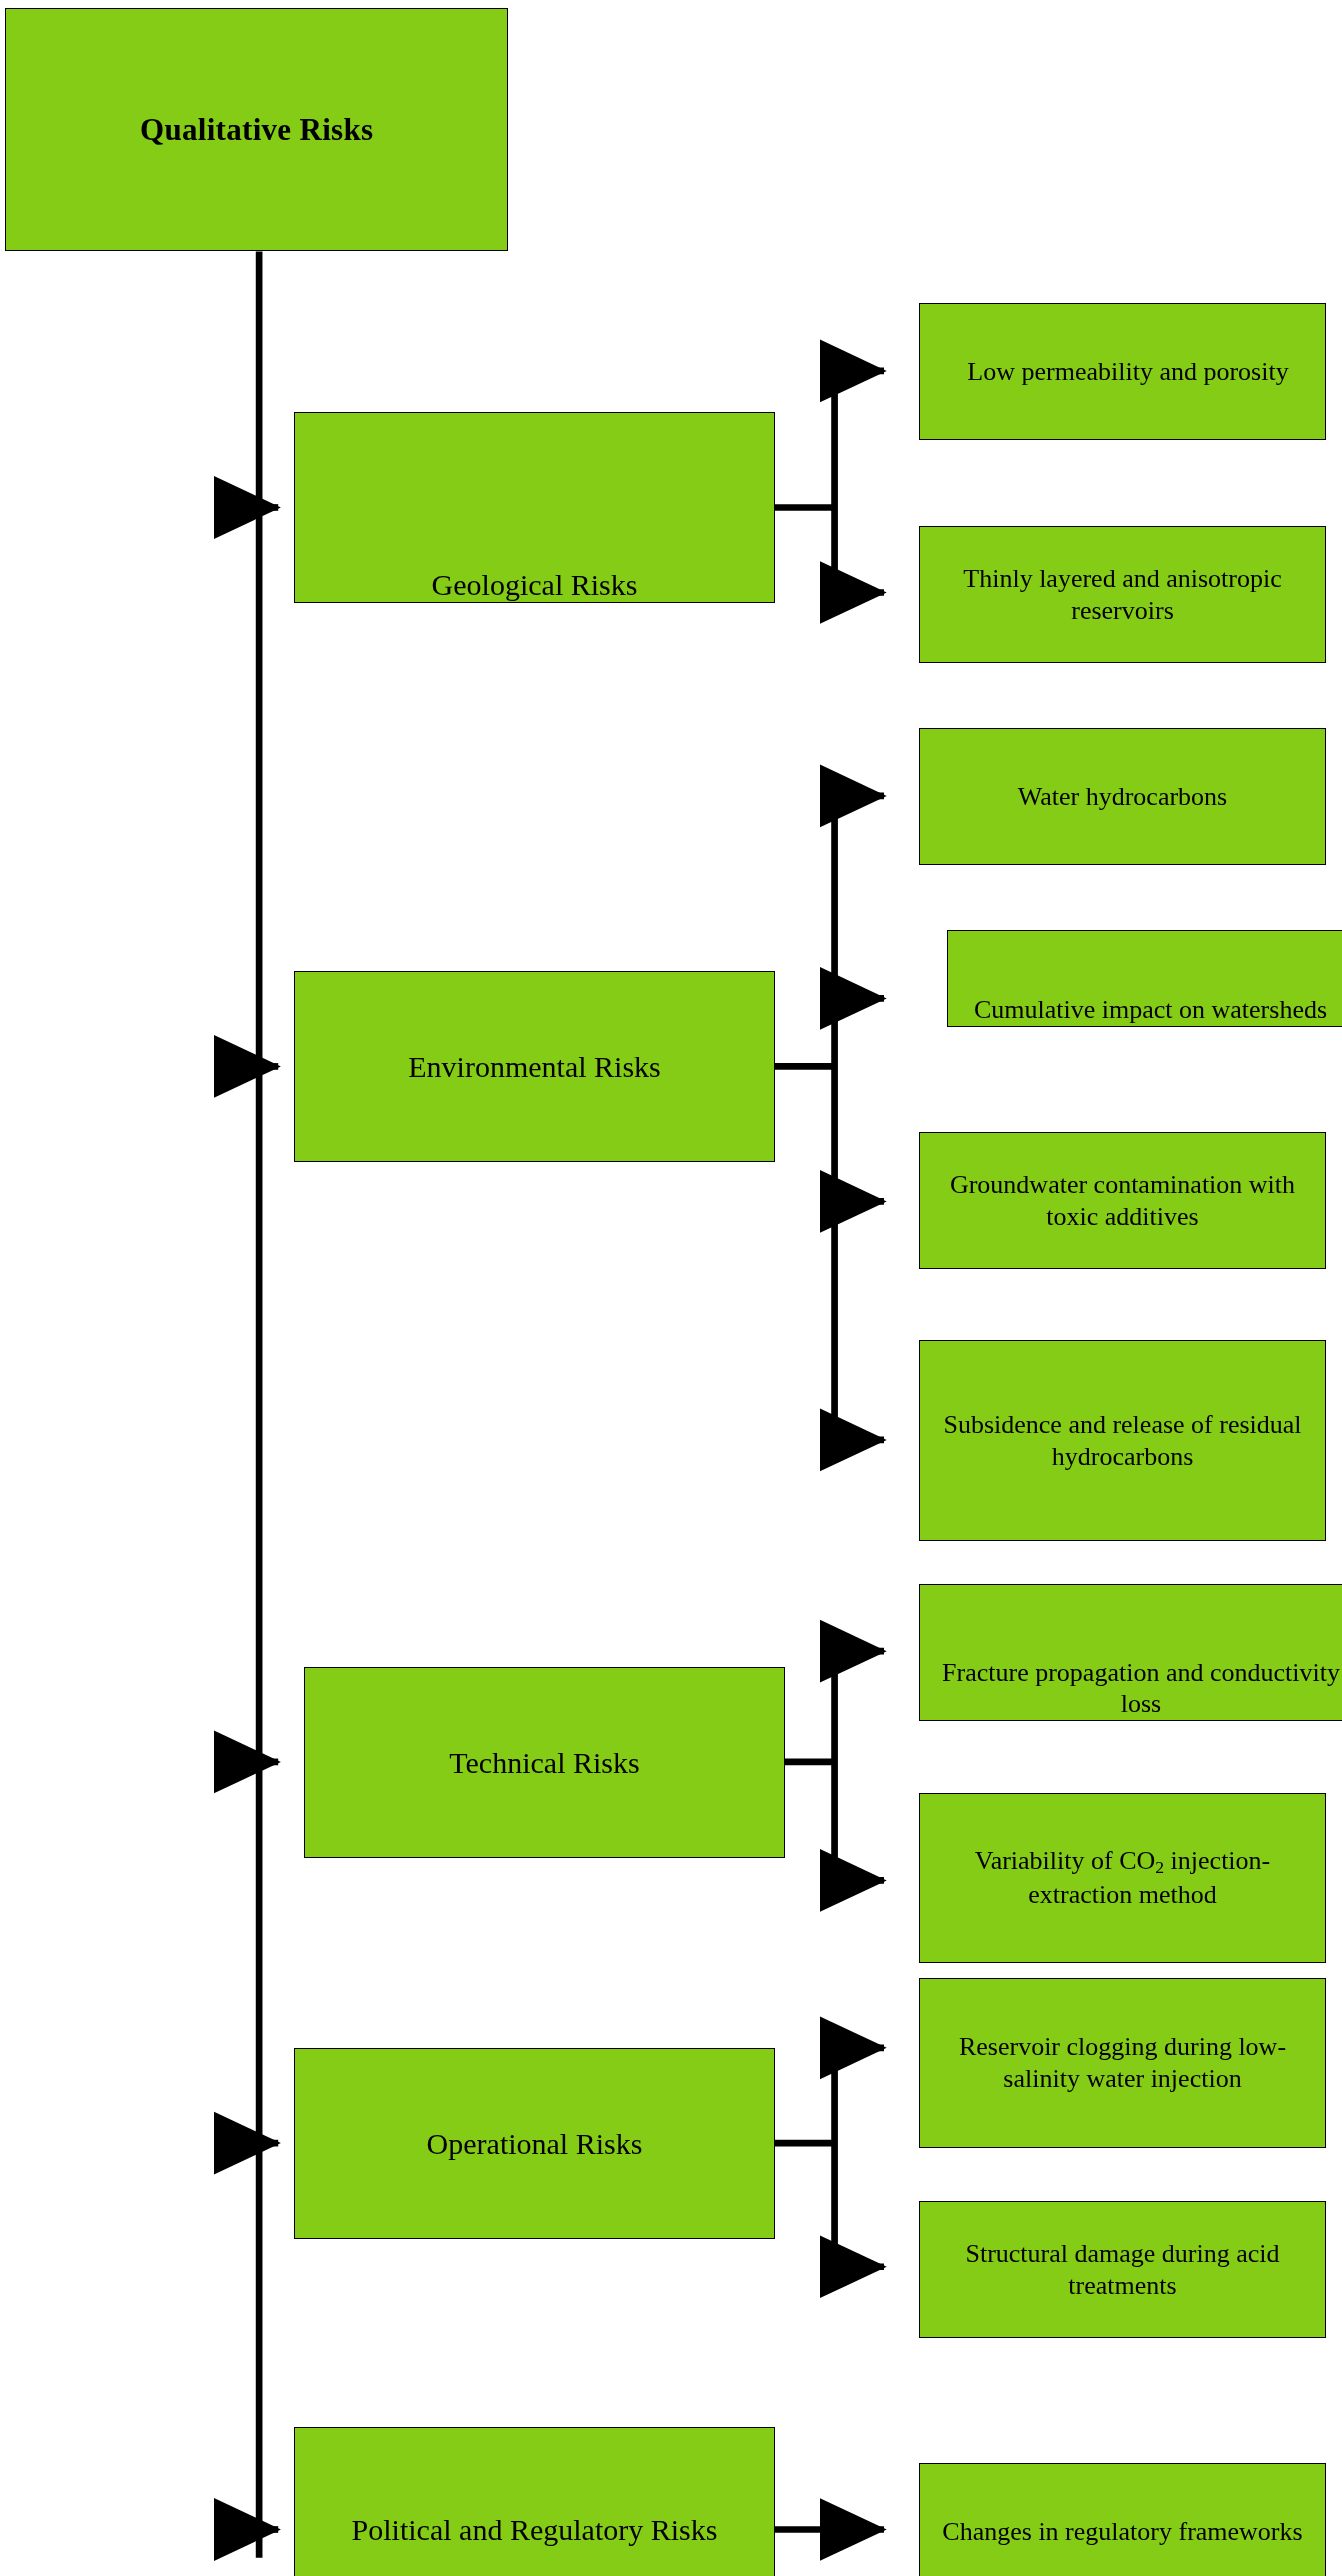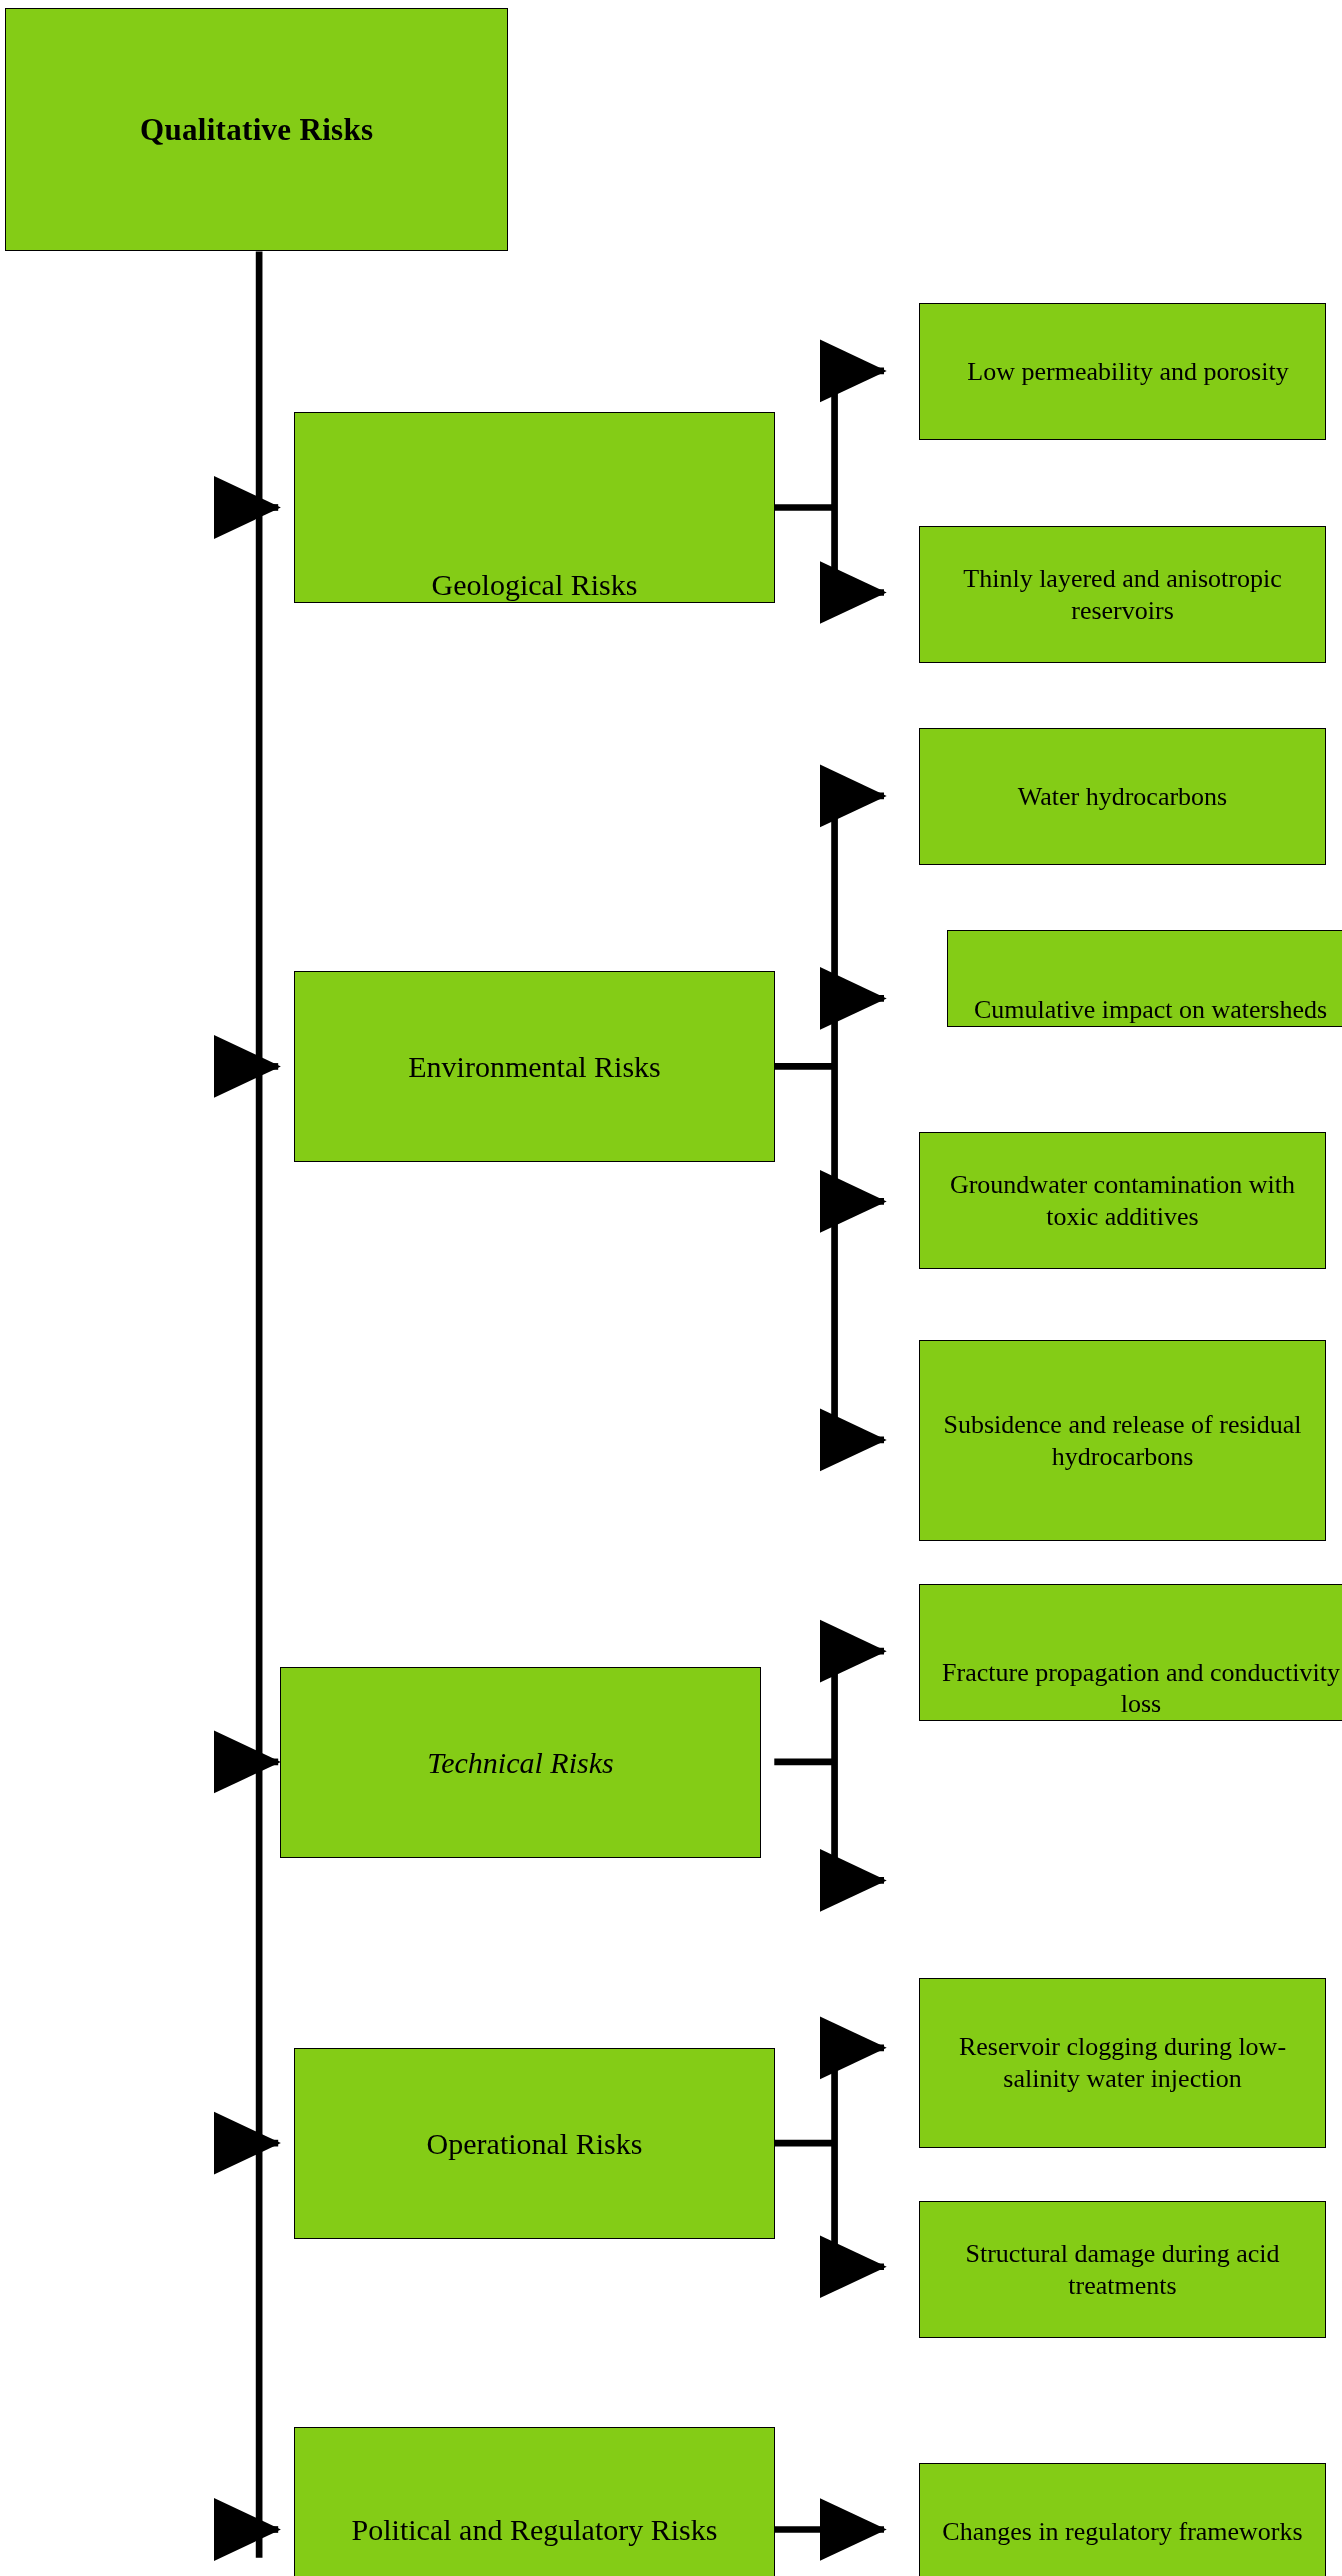--- a/index.html
+++ b/index.html
@@ -62,21 +62,21 @@
   </div>
 
   <div class="node cat" style="left:294px;top:412px;width:481px;height:191px;align-items:flex-end;">
     <span class="txt">Geological Risks</span>
   </div>
 
   <div class="node cat" style="left:294px;top:971px;width:481px;height:191px;justify-content:center;">
     <span class="txt">Environmental Risks</span>
   </div>
 
-  <div class="node cat" style="left:280px;top:1667px;width:481px;height:191px;font-style:italic;">
+  <div class="node cat" style="left:304px;top:1667px;width:481px;height:191px;">
     <span class="txt">Technical Risks</span>
   </div>
 
   <div class="node cat" style="left:294px;top:2048px;width:481px;height:191px;">
     <span class="txt">Operational Risks</span>
   </div>
 
   <div class="node cat two" style="left:294px;top:2427px;width:481px;height:206px;">
     <span class="txt">Political and Regulatory Risks</span>
   </div>
@@ -97,20 +97,23 @@
   <div class="node leaf" style="left:919px;top:1132px;width:407px;height:137px;">
     <span class="txt">Groundwater contamination with toxic additives</span>
   </div>
   <div class="node leaf" style="left:919px;top:1340px;width:407px;height:201px;">
     <span class="txt">Subsidence and release of residual hydrocarbons</span>
   </div>
 
   <div class="node leaf" style="left:919px;top:1584px;width:444px;height:137px;align-items:flex-end;">
     <span class="txt">Fracture propagation and conductivity loss</span>
   </div>
+  <div class="node leaf" style="left:919px;top:1793px;width:407px;height:170px;">
+    <span class="txt">Variability of CO<sub>2</sub> injection-extraction method</span>
+  </div>
 
   <div class="node leaf" style="left:919px;top:1978px;width:407px;height:170px;">
     <span class="txt">Reservoir clogging during low-salinity water injection</span>
   </div>
   <div class="node leaf" style="left:919px;top:2201px;width:407px;height:137px;">
     <span class="txt">Structural damage during acid treatments</span>
   </div>
 
   <div class="node leaf" style="left:919px;top:2463px;width:407px;height:137px;">
     <span class="txt">Changes in regulatory frameworks</span>

